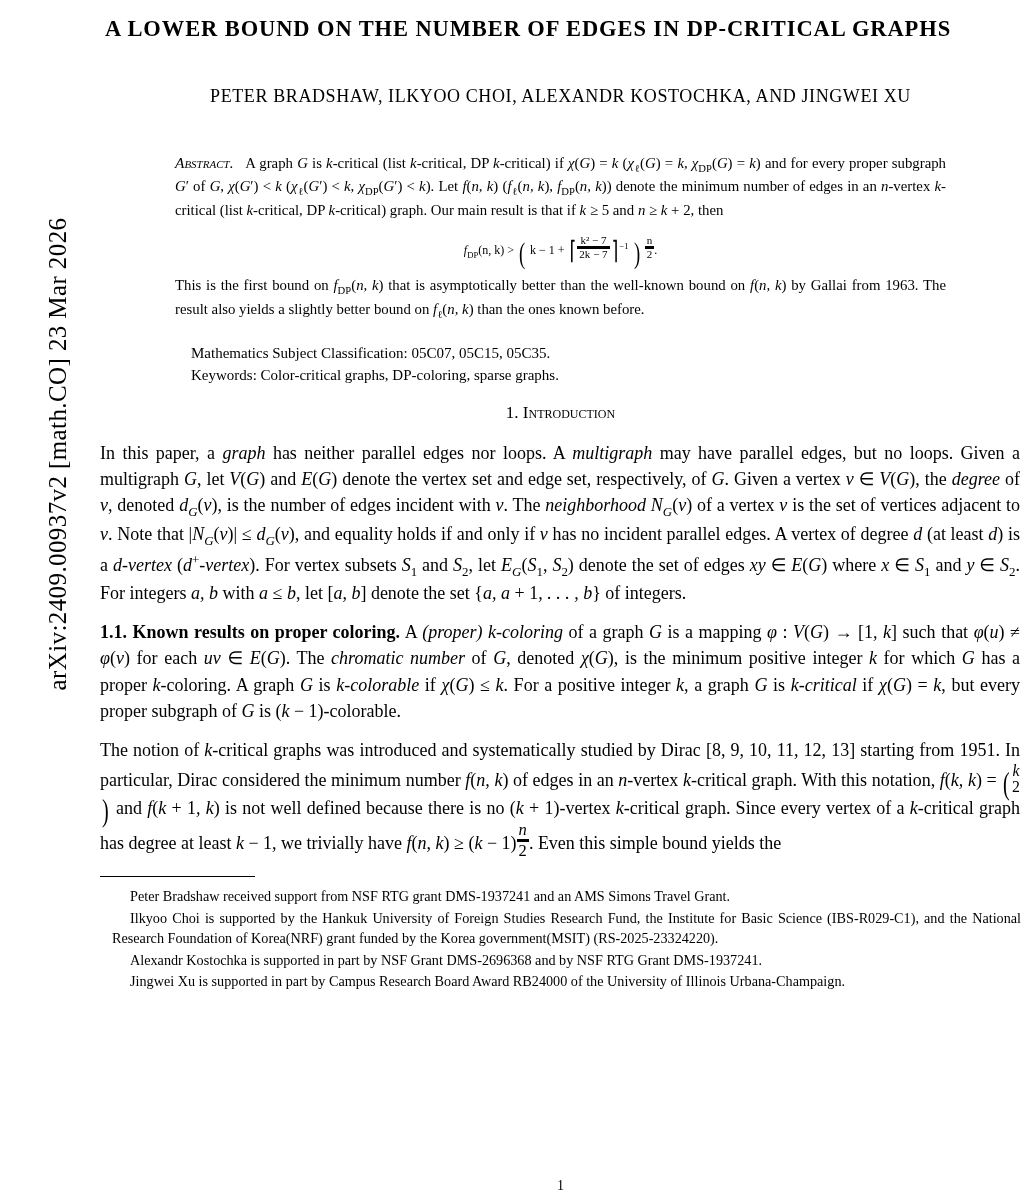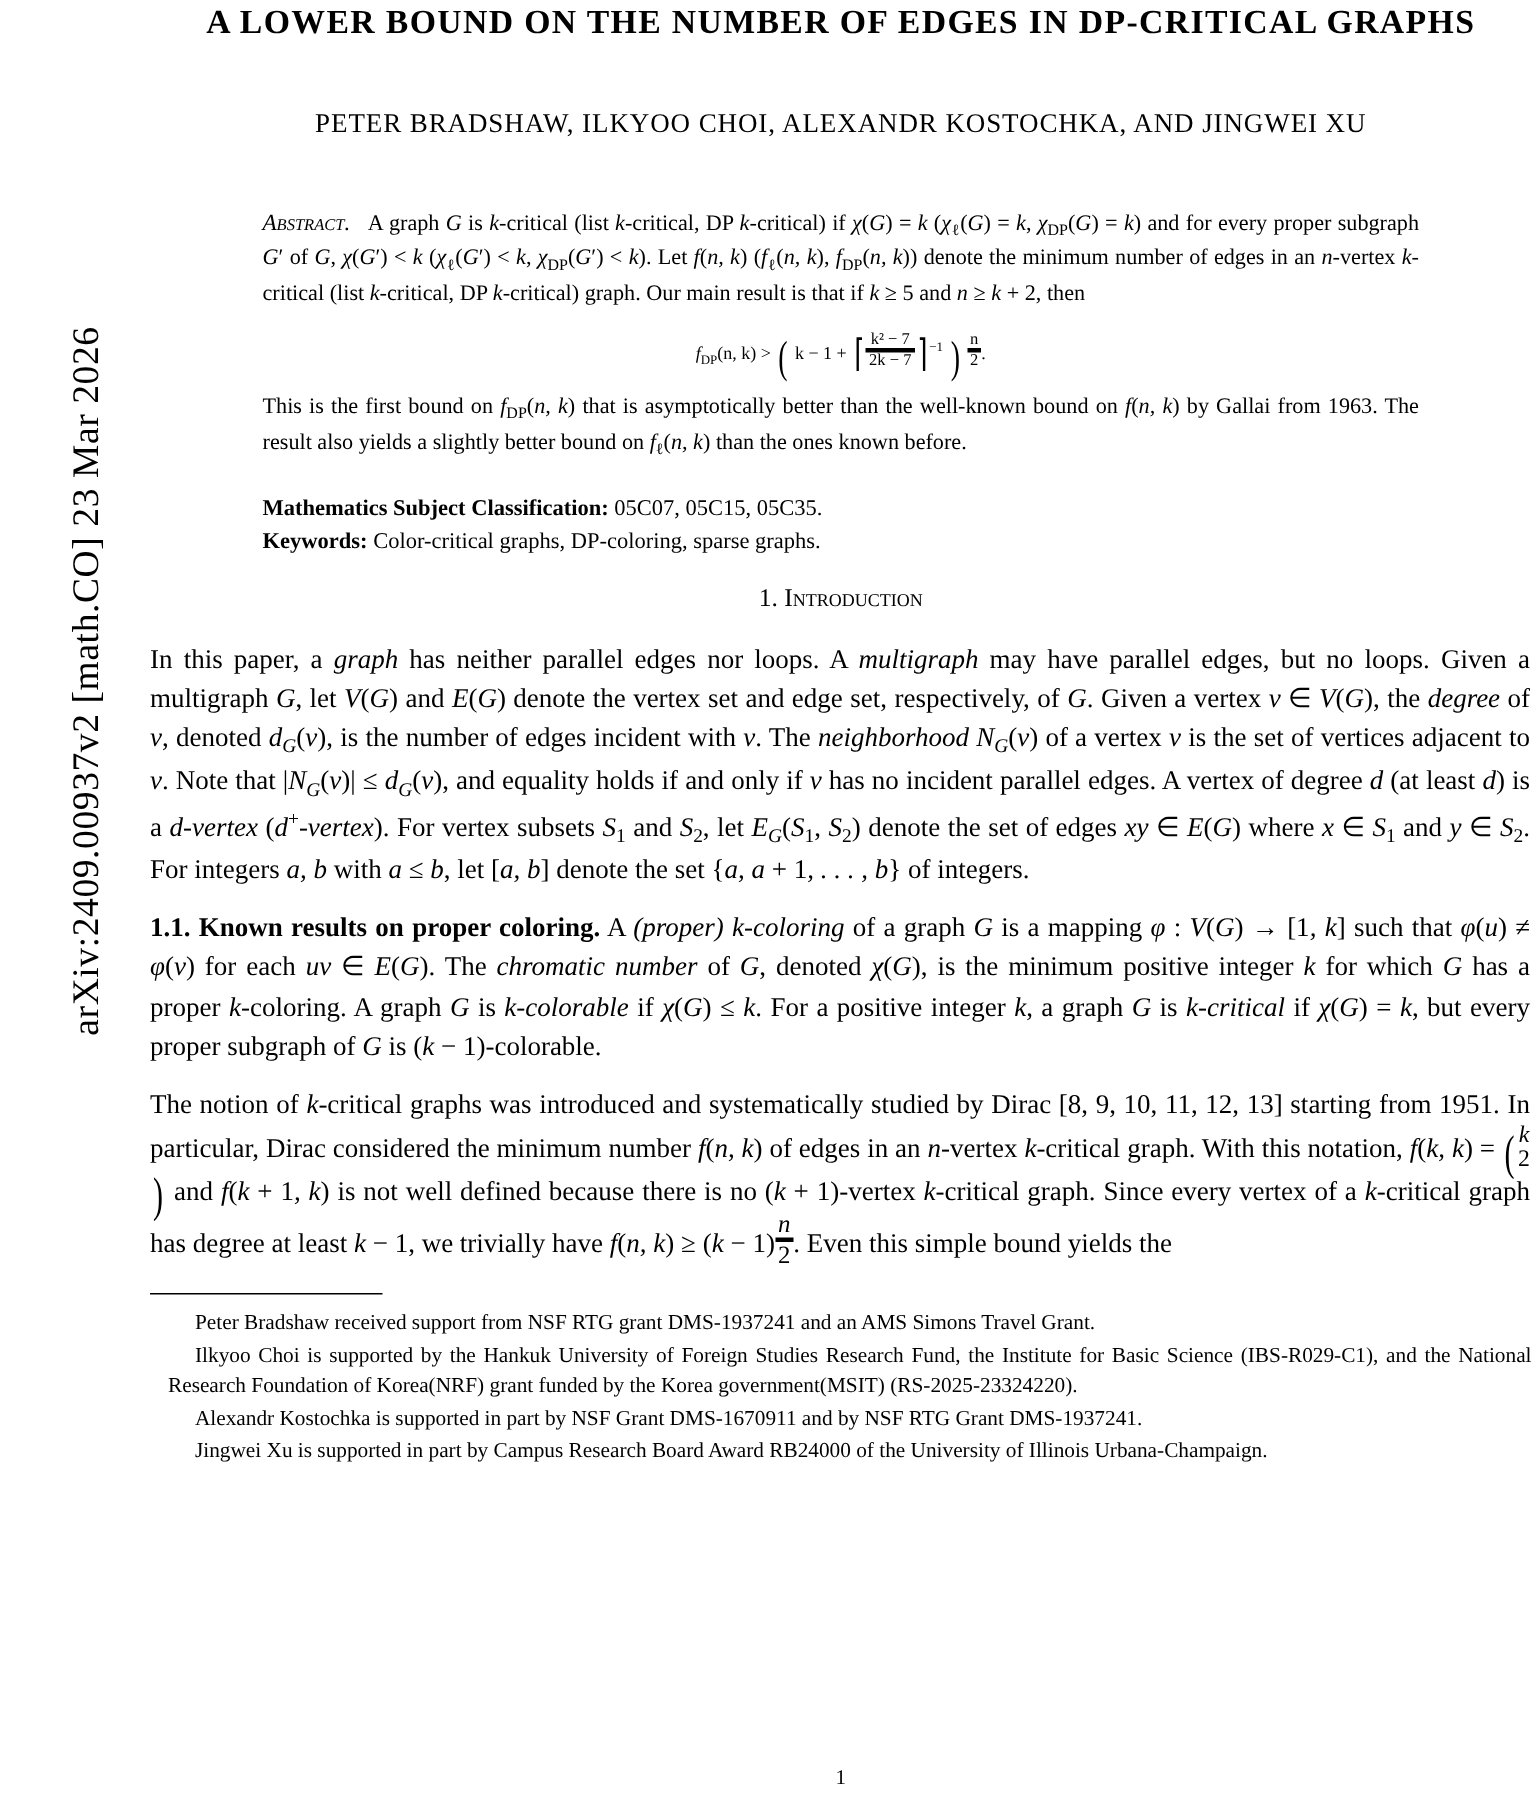--- a/index.html
+++ b/index.html
@@ -30,22 +30,22 @@
     white-space: nowrap;
   }
   .page {
     position: absolute;
     left: 100px;
     top: 0;
     width: 921px;
     height: 1200px;
   }
   .title {
-    margin-top: 0;
-    text-align: center;
+    margin-top: 14px;
+    text-align: left;
     font-size: 22.5px;
     font-weight: bold;
     letter-spacing: 0.9px;
     line-height: 1.35;
     padding: 0 5px;
   }
   .authors {
     margin-top: 42px;
     text-align: center;
     font-size: 18px;
@@ -68,21 +68,21 @@
     font-size: 12px;
   }
   .abs-para {
     margin-top: 10px;
   }
   .msc {
     margin-top: 20px;
     font-size: 15px;
     line-height: 1.5;
   }
-  .msc b { font-weight: bold; }
+  .msc b { font-weight: normal; margin-left: 16px; }
   .section-head {
     margin-top: 16px;
     text-align: center;
     font-size: 17px;
     font-variant: small-caps;
   }
   .body-text {
     margin-top: 17px;
     font-size: 18px;
     line-height: 1.47;
@@ -230,18 +230,18 @@
       because there is no (<i>k</i> + 1)-vertex <i>k</i>-critical graph. Since every vertex of a <i>k</i>-critical graph has
       degree at least <i>k</i> − 1, we trivially have <i>f</i>(<i>n, k</i>) ≥ (<i>k</i> − 1)<span class="frac"><span class="num"><i>n</i></span><span class="den">2</span></span>. Even this simple bound yields the
     </p>
   </div>
 
   <div class="footnote-rule"></div>
 
   <div class="footnotes">
     <p>Peter Bradshaw received support from NSF RTG grant DMS-1937241 and an AMS Simons Travel Grant.</p>
     <p>Ilkyoo Choi is supported by the Hankuk University of Foreign Studies Research Fund, the Institute for Basic Science (IBS-R029-C1), and the National Research Foundation of Korea(NRF) grant funded by the Korea government(MSIT) (RS-2025-23324220).</p>
-    <p>Alexandr Kostochka is supported in part by NSF Grant DMS-1670911 and by NSF RTG Grant DMS-1937241.</p>
+    <p>Alexandr Kostochka is supported in part by NSF Grant DMS-2696368 and by NSF RTG Grant DMS-1937241.</p>
     <p>Jingwei Xu is supported in part by Campus Research Board Award RB24000 of the University of Illinois Urbana-Champaign.</p>
   </div>
 
   <div class="pageno">1</div>
 </div>
 
 </body></html>

